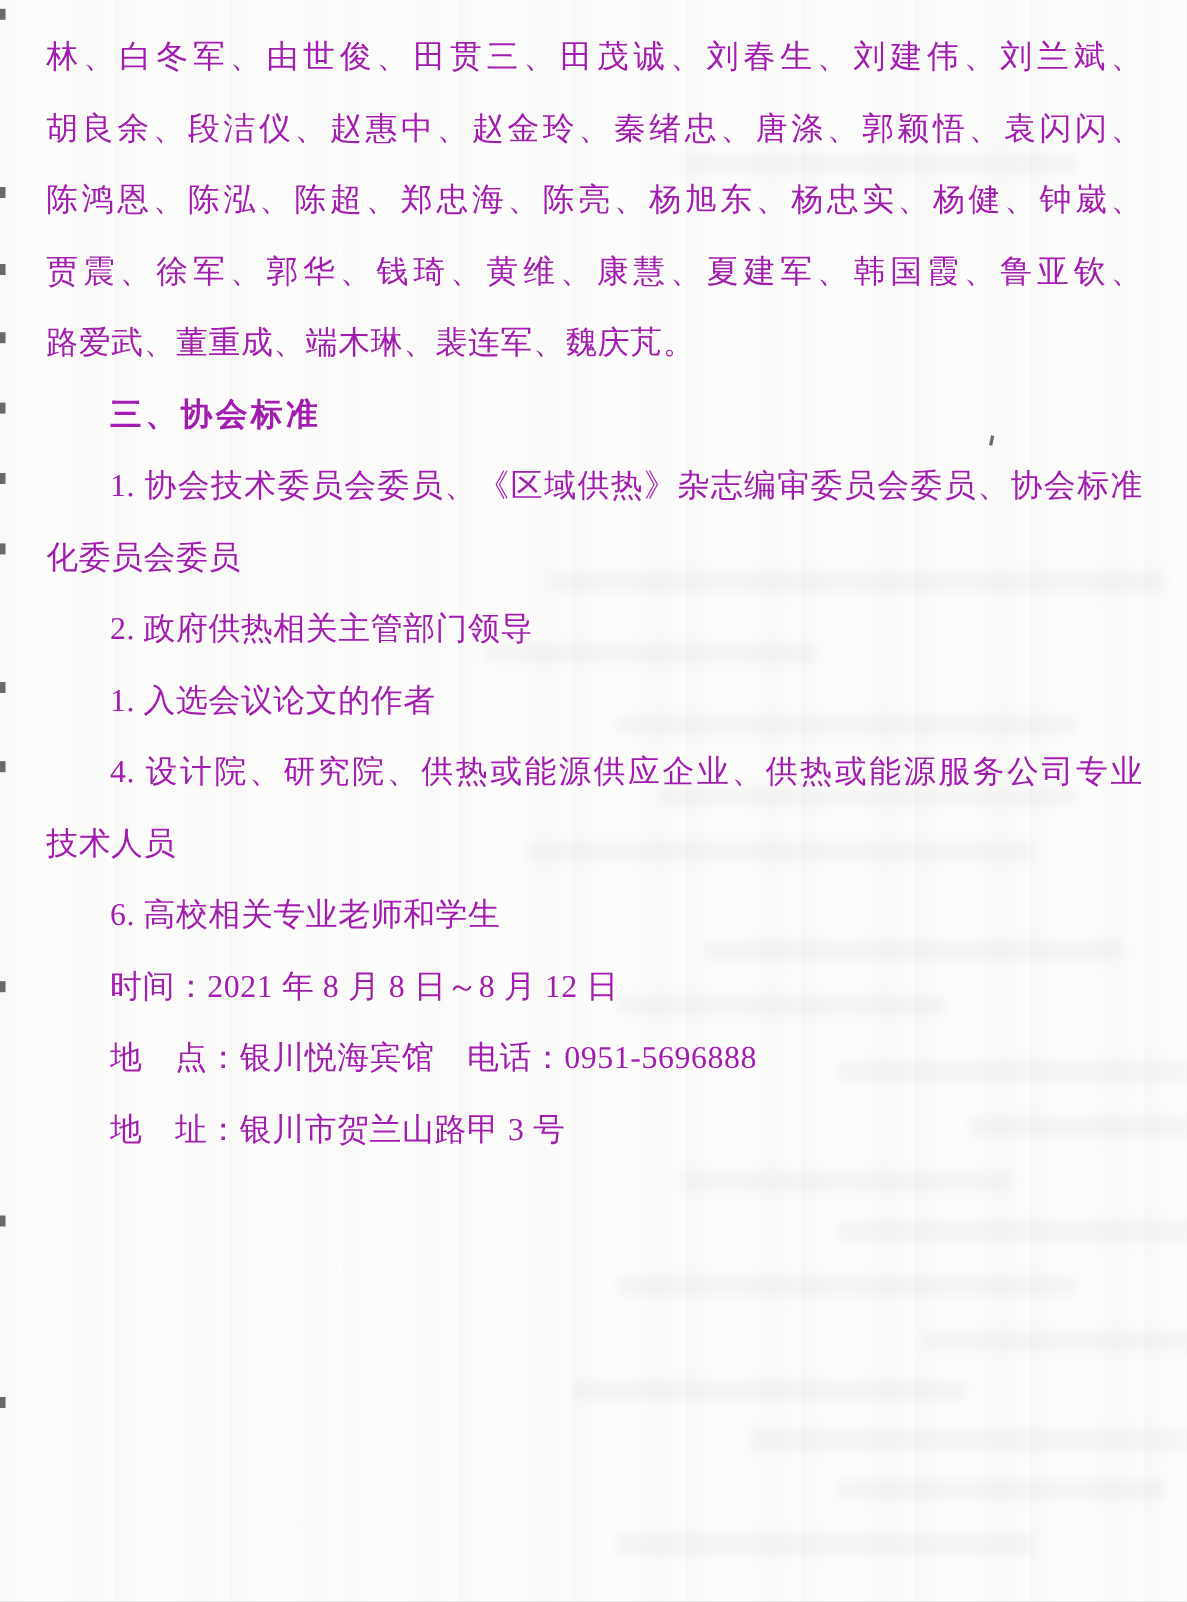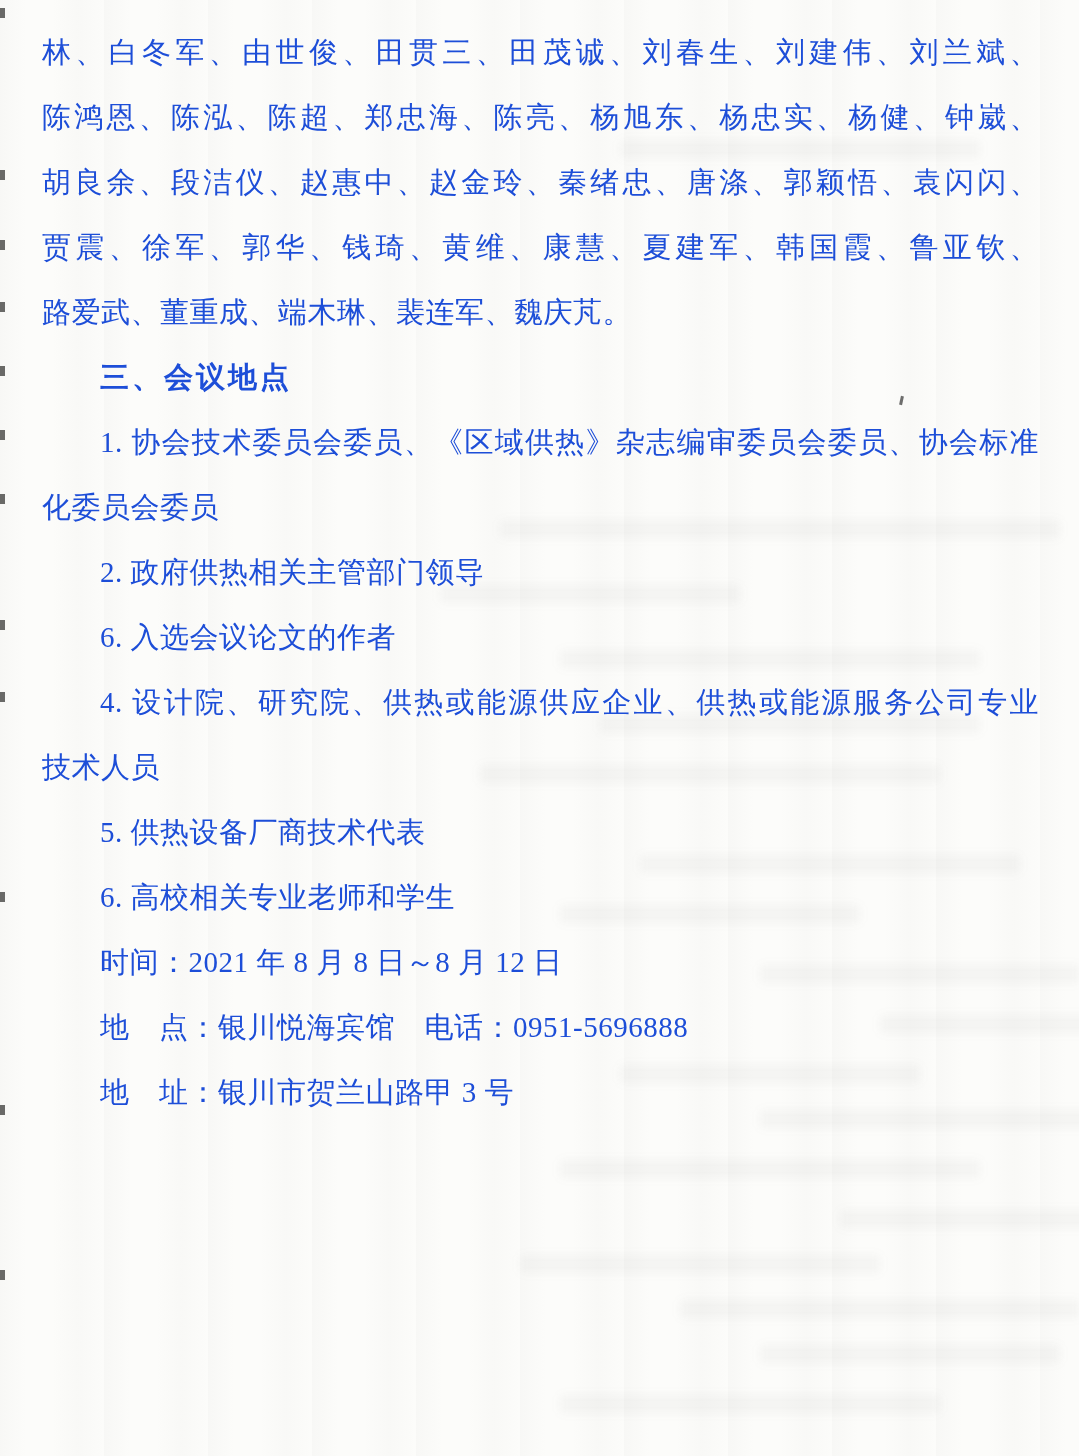--- a/index.html
+++ b/index.html
@@ -3,21 +3,21 @@
 <meta charset="utf-8">
 <style>
   html,body{margin:0;padding:0;background:#d9d9d9;}
   .page{
     position:relative;
     width:1079px;height:1456px;
     margin:0 auto;
     background:#fcfcfa;
     overflow:hidden;
     font-family:"Liberation Serif", serif;
-    color:#1d4ed8;
+    color:#a21caf;
   }
   
   .scan-bands{
     position:absolute;inset:0;pointer-events:none;
     background:
       repeating-linear-gradient(90deg,
         rgba(130,130,128,0.035) 0px, rgba(130,130,128,0.0) 26px,
         rgba(130,130,128,0.0) 52px, rgba(130,130,128,0.028) 78px,
         rgba(130,130,128,0.0) 104px);
   }
@@ -87,33 +87,32 @@
   <div class="ghost" style="top:1345px;left:760px;width:300px;"></div>
   <div class="ghost" style="top:1395px;left:560px;width:380px;"></div>
 
   <div class="speck" style="top:8px;"></div>
 
   <div class="stray-mark" style="left:900px;top:396px;"></div>
 
   <div class="content">
 
     <div class="line just">林、白冬军、由世俊、田贯三、田茂诚、刘春生、刘建伟、刘兰斌、</div>
+    <div class="line just">胡良余、段洁仪、赵惠中、赵金玲、秦绪忠、唐涤、郭颖悟、袁闪闪、</div>
     <div class="line just">陈鸿恩、陈泓、陈超、郑忠海、陈亮、杨旭东、杨忠实、杨健、钟崴、</div>
-    <div class="line just">胡良余、段洁仪、赵惠中、赵金玲、秦绪忠、唐涤、郭颖悟、袁闪闪、</div>
     <div class="line just">贾震、徐军、郭华、钱琦、黄维、康慧、夏建军、韩国霞、鲁亚钦、</div>
     <div class="line">路爱武、董重成、端木琳、裴连军、魏庆芃。</div>
 
-    <div class="line heading indent">三、会议地点</div>
+    <div class="line heading indent">三、协会标准</div>
     <div class="line just indent">1. 协会技术委员会委员、《区域供热》杂志编审委员会委员、协会标准</div>
     <div class="line">化委员会委员</div>
     <div class="line indent">2. 政府供热相关主管部门领导</div>
-    <div class="line indent">6. 入选会议论文的作者</div>
+    <div class="line indent">1. 入选会议论文的作者</div>
     <div class="line just indent">4. 设计院、研究院、供热或能源供应企业、供热或能源服务公司专业</div>
     <div class="line">技术人员</div>
-    <div class="line indent">5. 供热设备厂商技术代表</div>
     <div class="line indent">6. 高校相关专业老师和学生</div>
 
     <div class="line indent">时间：2021 年 8 月 8 日～8 月 12 日</div>
 
     <div class="line indent">地　点：银川悦海宾馆　电话：0951-5696888</div>
     <div class="line indent">地　址：银川市贺兰山路甲 3 号</div>
 
   </div>
 </div>
 

